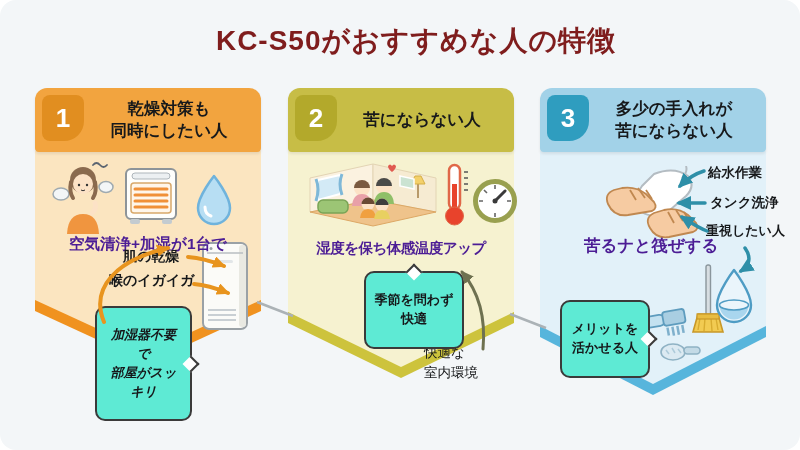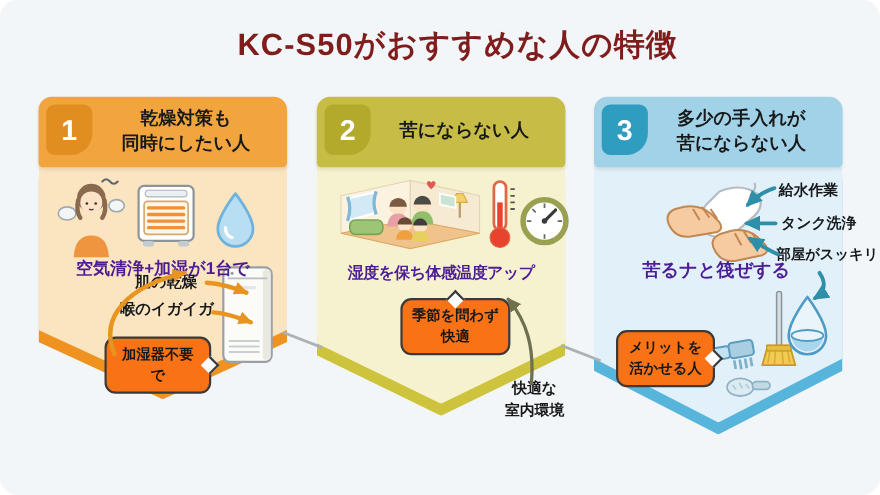--- a/index.html
+++ b/index.html
@@ -51,34 +51,34 @@
 
   .symptom { position:absolute; z-index:3; font-size:14px; font-weight:800; white-space:nowrap; }
   .s1 { left:88px; top:160px; }
   .s2 { left:74px; top:184px; }
 
   .mlabel { position:absolute; z-index:3; font-weight:800; font-size:13.5px; white-space:nowrap; }
   .m0 { left:168px; top:76px; }
   .m1 { left:170px; top:106px;text-align:center; }
   .m2 { left:166px; top:134px; font-size:13px; }
 
-  .bubble { position:absolute; z-index:4; background:#f97316; border:2px solid #3A3A3A; border-radius:10px;
-            padding:5px 8px; font-size:13px; font-weight:700; line-height:1.45; text-align:center; }
+  .bubble { position:absolute; z-index:4; background:#5eead4; border:2px solid #3A3A3A; border-radius:10px;
+            padding:18px 8px; font-size:13px; font-weight:700; line-height:1.45; text-align:center; }
   .bubble.point-right::after { content:""; position:absolute; right:-7px; top:calc(50% - 6px);
             width:10px; height:10px; background:#fff; border-top:2px solid #3A3A3A;
             border-right:2px solid #3A3A3A; transform:rotate(45deg); }
   .bubble.point-top::before { content:""; position:absolute; top:-7px; left:calc(50% - 6px);
             width:10px; height:10px; background:#fff; border-top:2px solid #3A3A3A;
             border-left:2px solid #3A3A3A; transform:rotate(45deg); }
-  .p1 .bubble { left:60px; top:218px; width:97px; }
+  .p1 .bubble { left:60px; top:218px; width:97px;font-style:italic; }
   .p2 .bubble { left:76px; top:183px; width:100px; }
   .p3 .bubble { left:20px; top:212px; width:90px; }
 
-  .footnote { position:absolute; left:448px; top:343px; width:76px; z-index:3;
-              text-align:center; font-size:13.5px; font-weight:700; line-height:1.5; }
+  .footnote { position:absolute; left:424px; top:343px; width:76px; z-index:3;
+              font-size:13.5px; font-weight:400; line-height:1.5; }
 
   .overlay { position:absolute; inset:0; z-index:5; pointer-events:none; }
 </style>
 </head>
 <body>
 
 <div class="canvas">
 
   <h1 class="title">KC-S50がおすすめな人の特徴</h1>
 
@@ -129,20 +129,21 @@
       <rect x="12" y="20" width="26" height="3" rx="1.5" fill="#E2E6E8"></rect>
       <path d="M13 70 h28 M13 75 h28 M13 80 h28" stroke="#C9CFD3" stroke-width="2"></path>
     </svg>
 
     <div class="caption">空気清浄+加湿が1台で</div>
     <div class="symptom s1">肌の乾燥</div>
     <div class="symptom s2">喉のイガイガ</div>
 
     <div class="bubble point-right">
       <div>加湿器不要で</div>
+      <div>部屋がスッキリ</div>
     </div>
   </section>
 
   <section class="panel p2" style="--header: #C7BD46; --badge: #B3A92B; --body: #F6F2D0; --edge: #CDC33C;">
     <div class="panel-edge"></div>
     <div class="panel-body"></div>
     <header class="panel-header">
       <div class="badge">2</div>
       <div class="heading">
         <div>苦にならない人</div>
@@ -215,21 +216,21 @@
       <g fill="#F6CBA2" stroke="#C08850" stroke-width="1.8" stroke-linejoin="round">
         <path d="M6 38 q-4 -10 6 -14 l8 -2 q14 -2 24 6 l8 8 q4 6 -2 9 l-24 4 q-14 2 -20 -11 z"></path>
         <path d="M28 24 l6 10 M36 22 l7 10 M44 24 l6 9" fill="none"></path>
         <path d="M48 62 q-6 -10 4 -15 l10 -3 q14 -3 24 5 l8 8 q4 6 -3 9 l-24 5 q-13 2 -19 -9 z"></path>
         <path d="M66 46 l6 11 M74 44 l7 11 M82 46 l6 10" fill="none"></path>
       </g>
     </svg>
 
     <div class="mlabel m0">給水作業</div>
     <div class="mlabel m1">タンク洗浄</div>
-    <div class="mlabel m2">部屋がスッキリ</div>
+    <div class="mlabel m2">重視したい人</div>
 
     <div class="caption">苦るナと筏ぜする</div>
 
     <div class="bubble point-right">
       <div>メリットを</div>
       <div>活かせる人</div>
     </div>
 
     <svg class="icon i-scrub" viewBox="0 0 58 42">
       <g transform="rotate(-10 29 21)">

